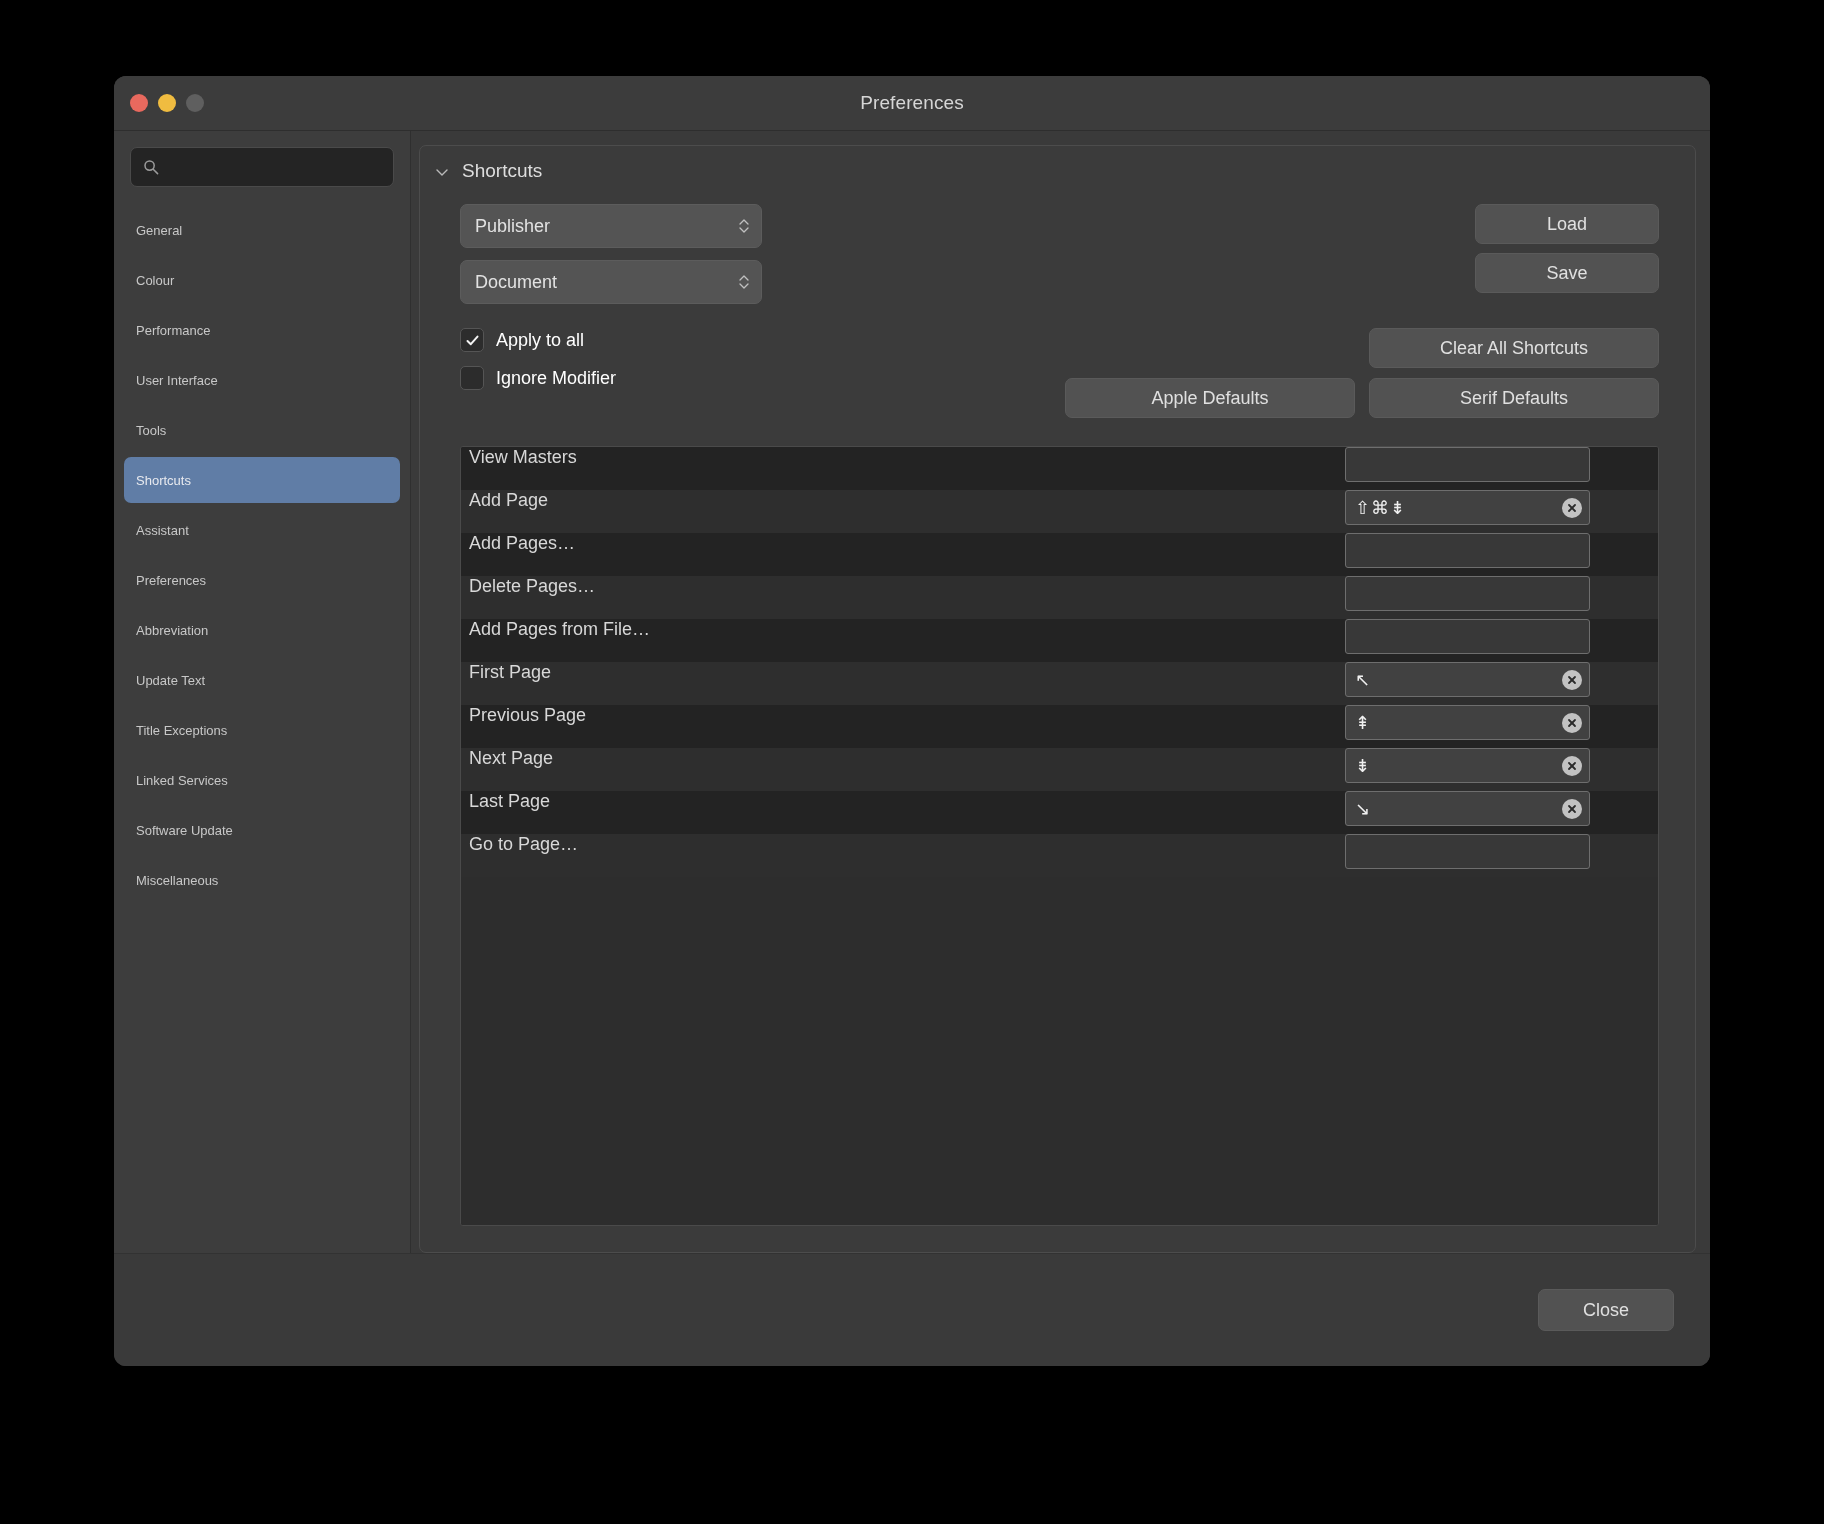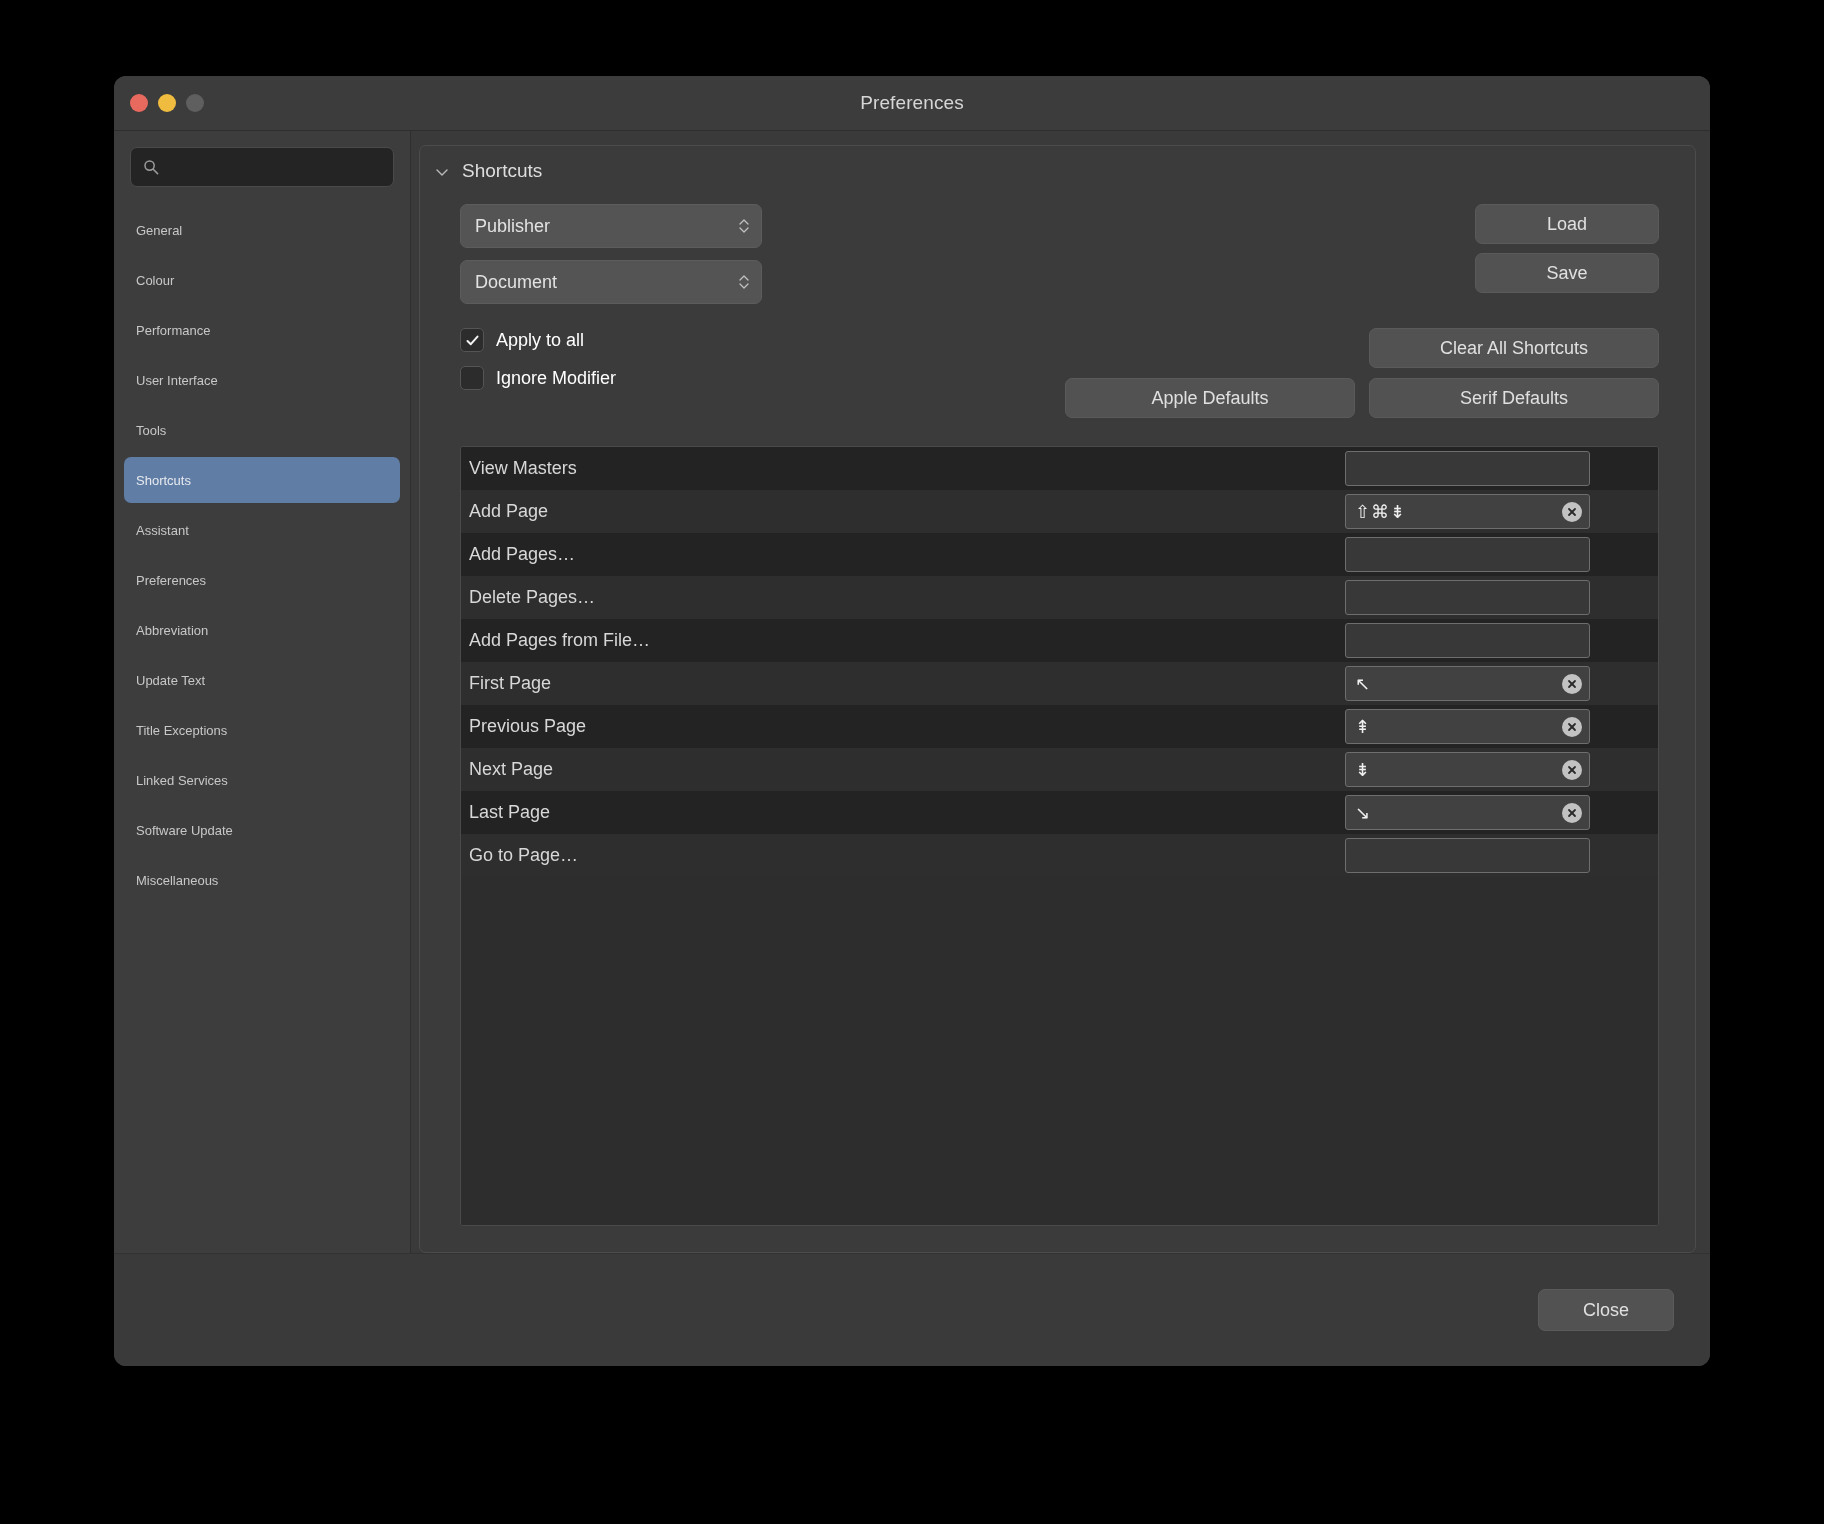--- a/index.html
+++ b/index.html
@@ -269,21 +269,20 @@
     overflow: hidden;
     display: flex;
     flex-direction: column;
   }
   .table-rows { flex: 0 0 auto; }
   .table-filler { flex: 1; background: #2d2d2d; }
 
   .srow {
     height: 43px;
     display: flex;
-    align-items: center;
     padding: 0 18px 0 8px;
     gap: 10px;
   }
   .srow.odd  { background: #232323; }
   .srow.even { background: #2e2e2e; }
 
   .srow-label {
     flex: 1;
     color: #d8d8d8;
     font-size: 18px;

